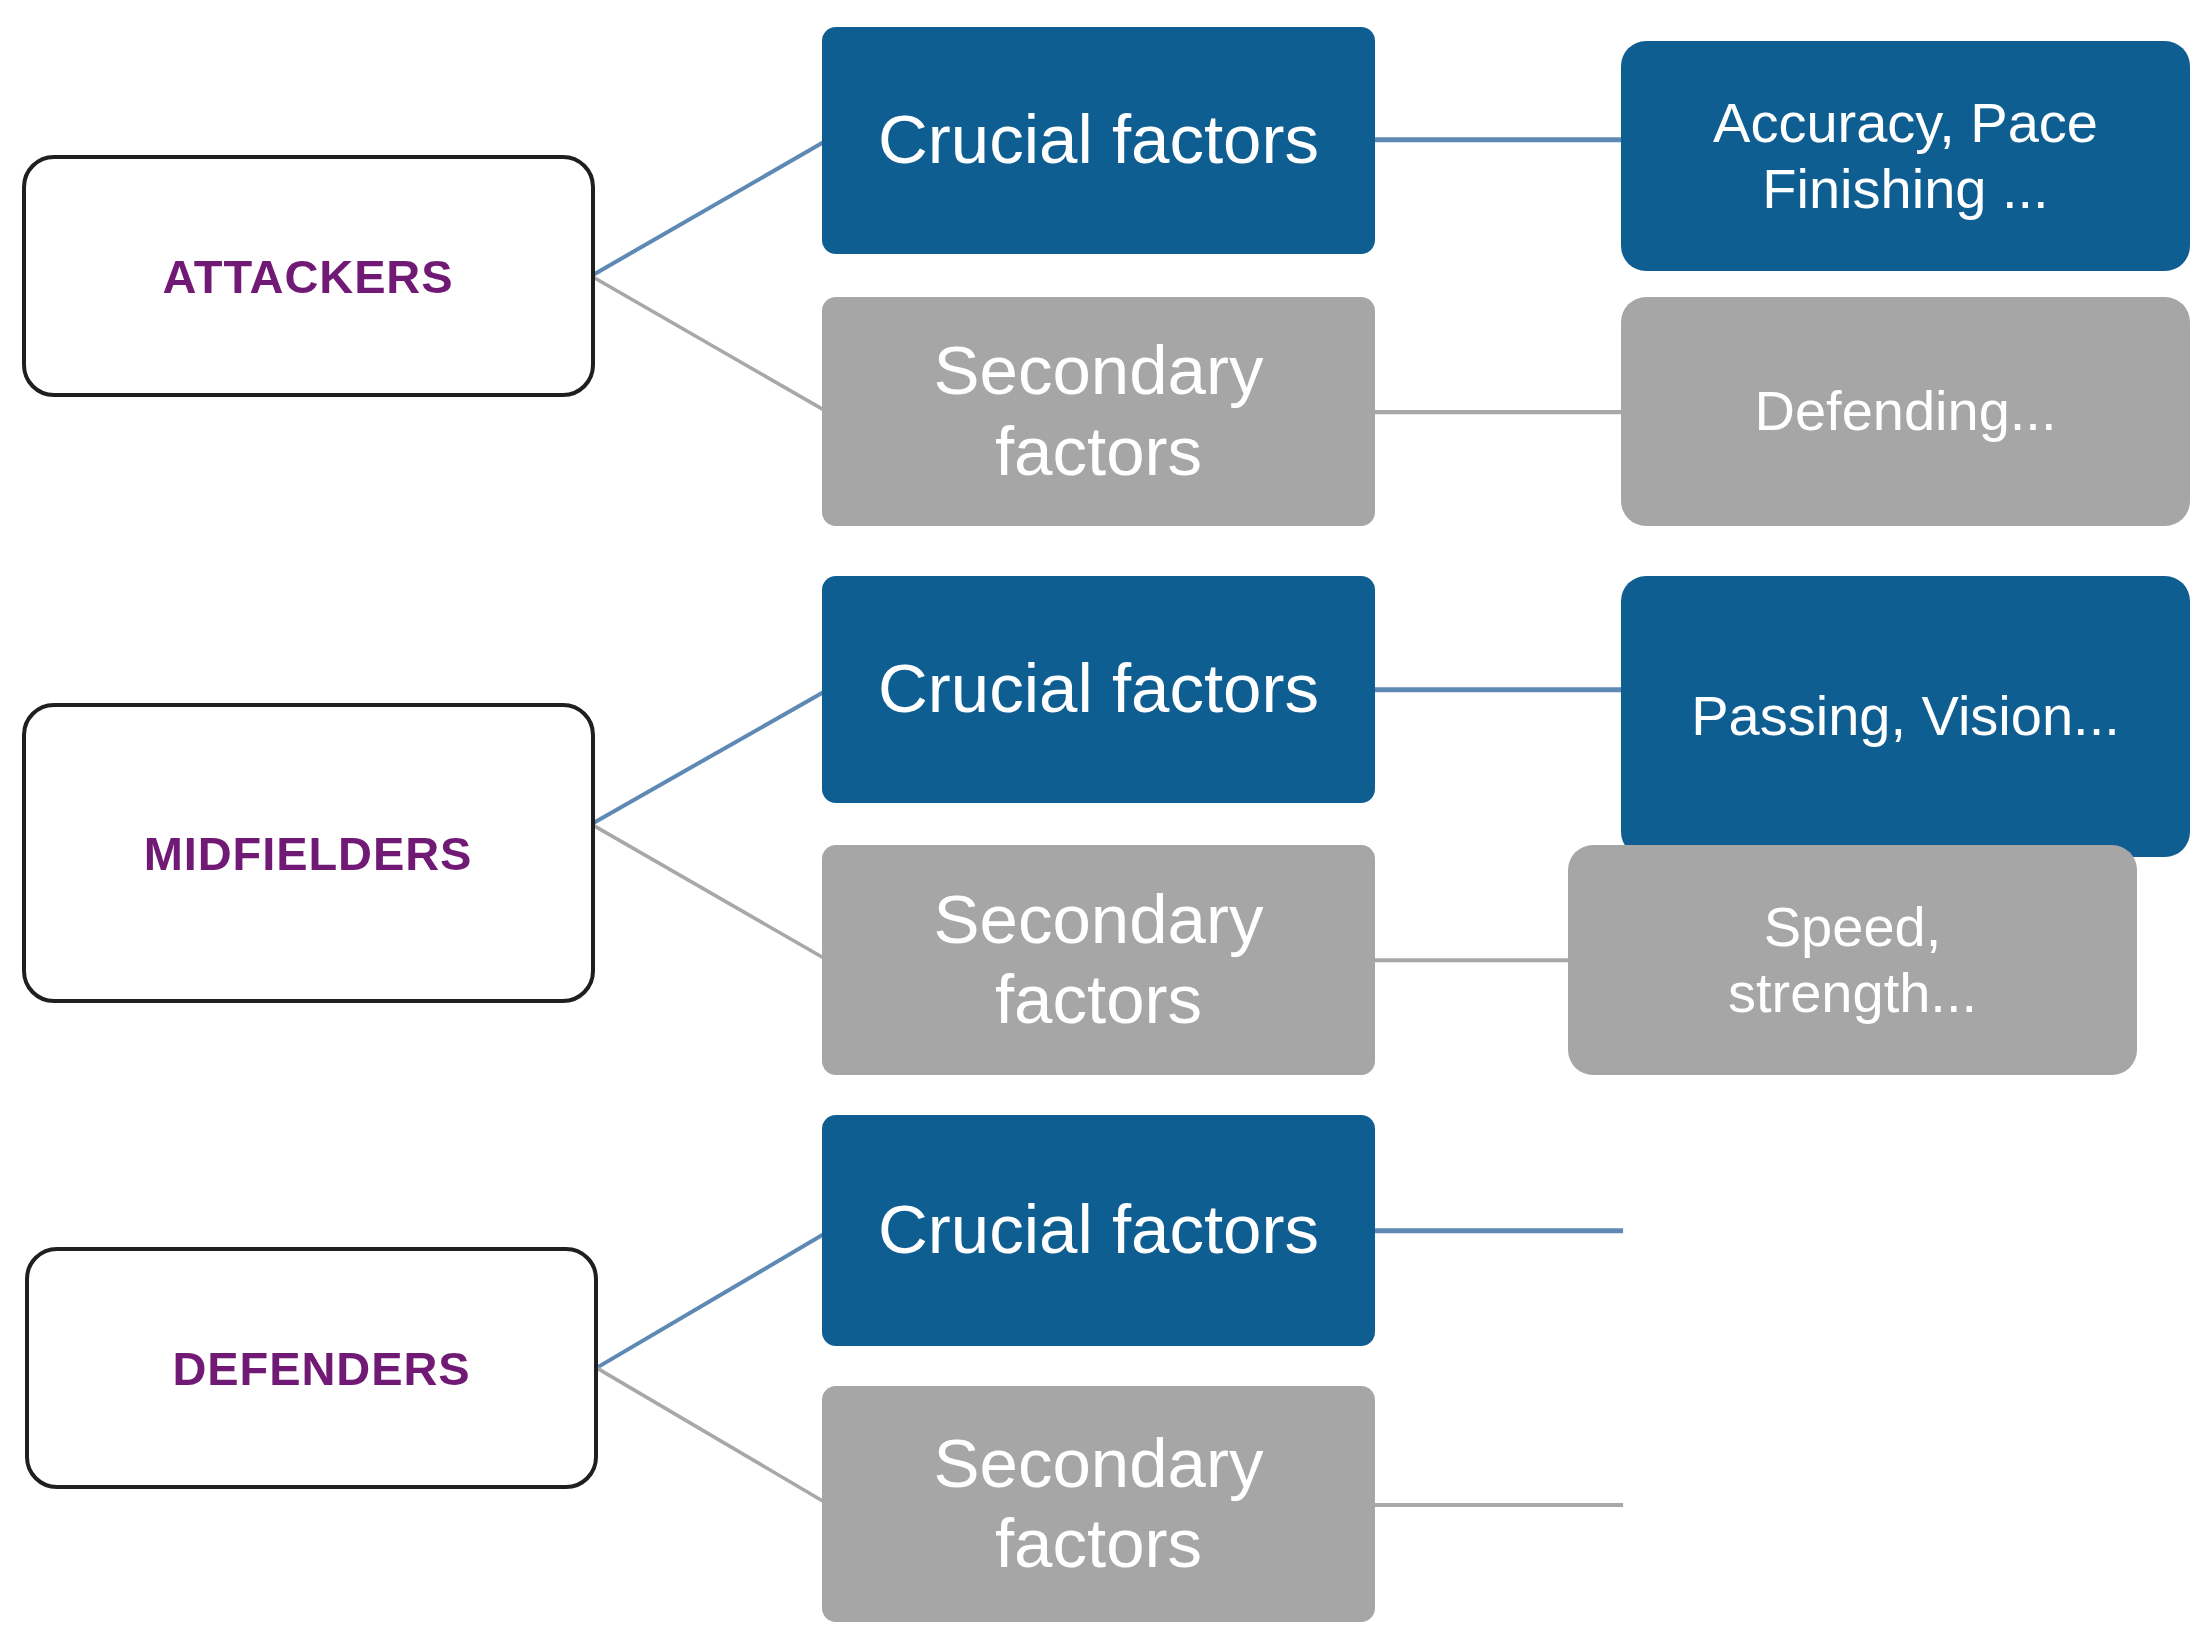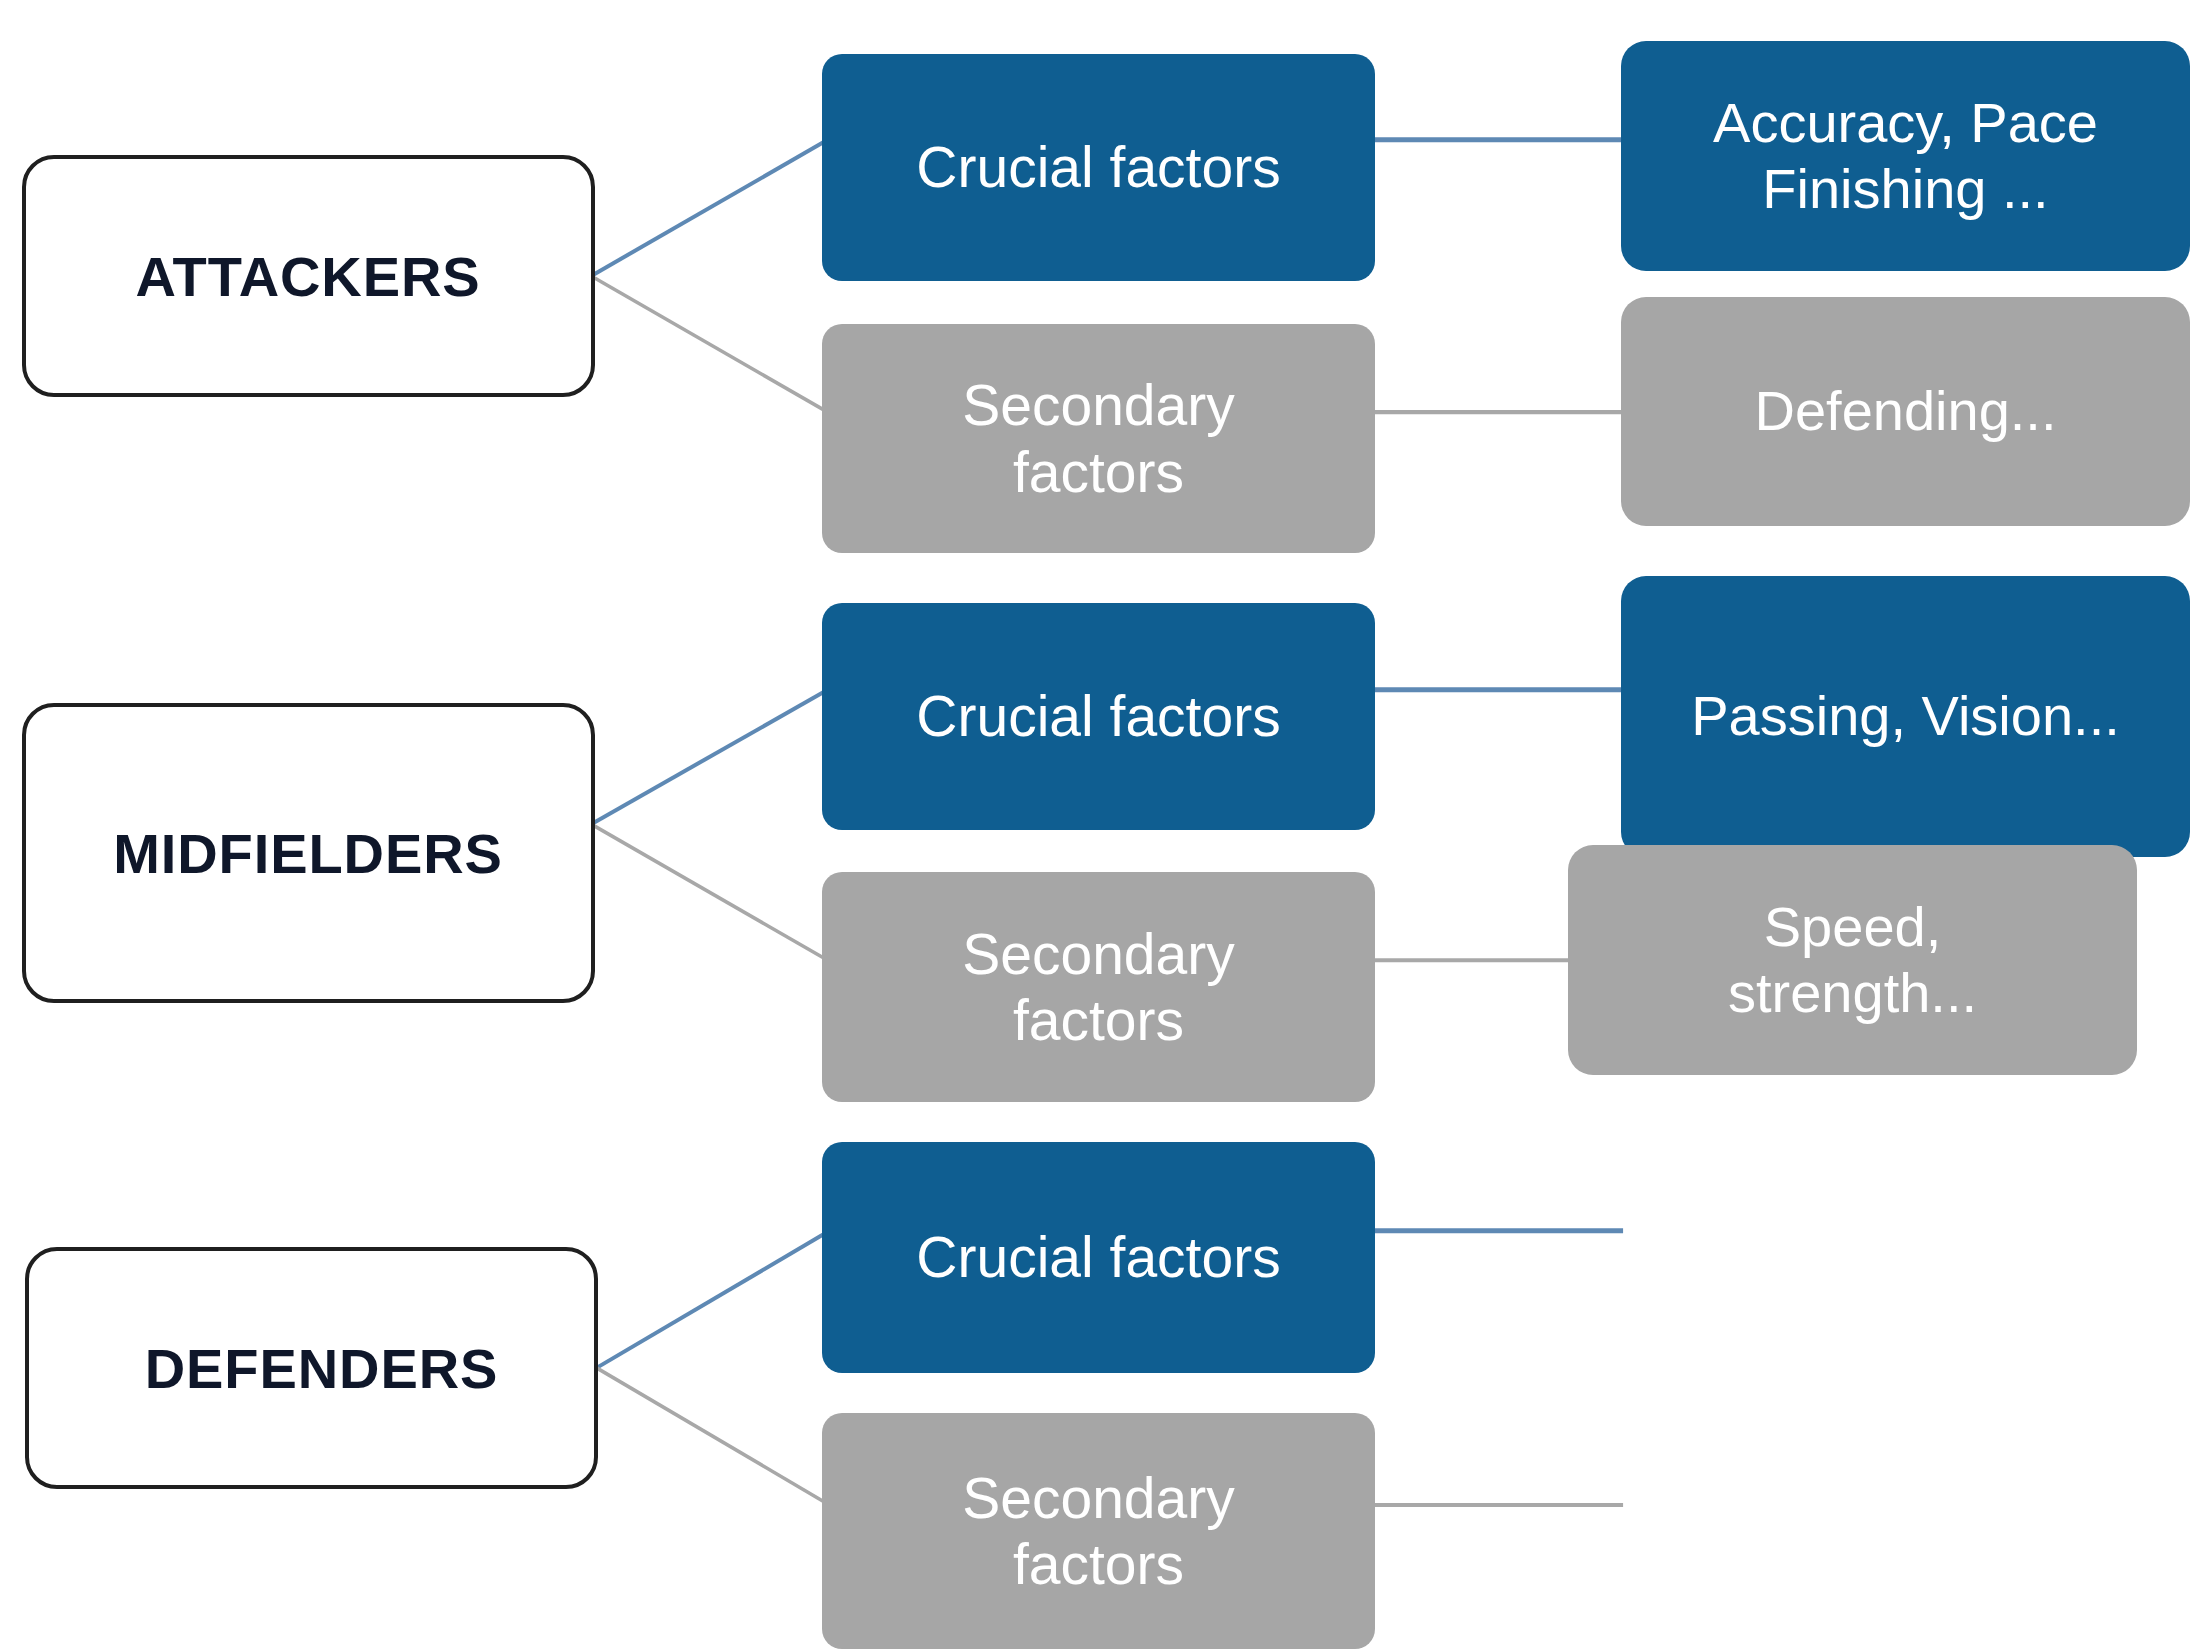--- a/index.html
+++ b/index.html
@@ -27,34 +27,33 @@
     display: flex;
     align-items: center;
     justify-content: center;
     text-align: center;
     box-sizing: border-box;
   }
   .group-box {
     background: #ffffff;
     border: 4.5px solid #1f1f1f;
     border-radius: 32px;
-    color: #0f172a;
+    color: #701a75;
     font-weight: 700;
-    font-size: 56px;
+    font-size: 47px;
     letter-spacing: 0.9px;
     z-index: 2;
   }
   .factor-box {
-    border-radius: 20px;
+    border-radius: 14px;
     color: #ffffff;
-    font-size: 57px;
+    font-size: 69px;
     line-height: 1.16;
     white-space: pre-line;
     z-index: 2;
-    margin-top: 27px;
   }
   .value-box {
     border-radius: 25px;
     color: #ffffff;
     font-size: 56px;
     line-height: 1.18;
     white-space: pre-line;
     z-index: 2;
   }
   .crucial { background: #0f5e91; }

